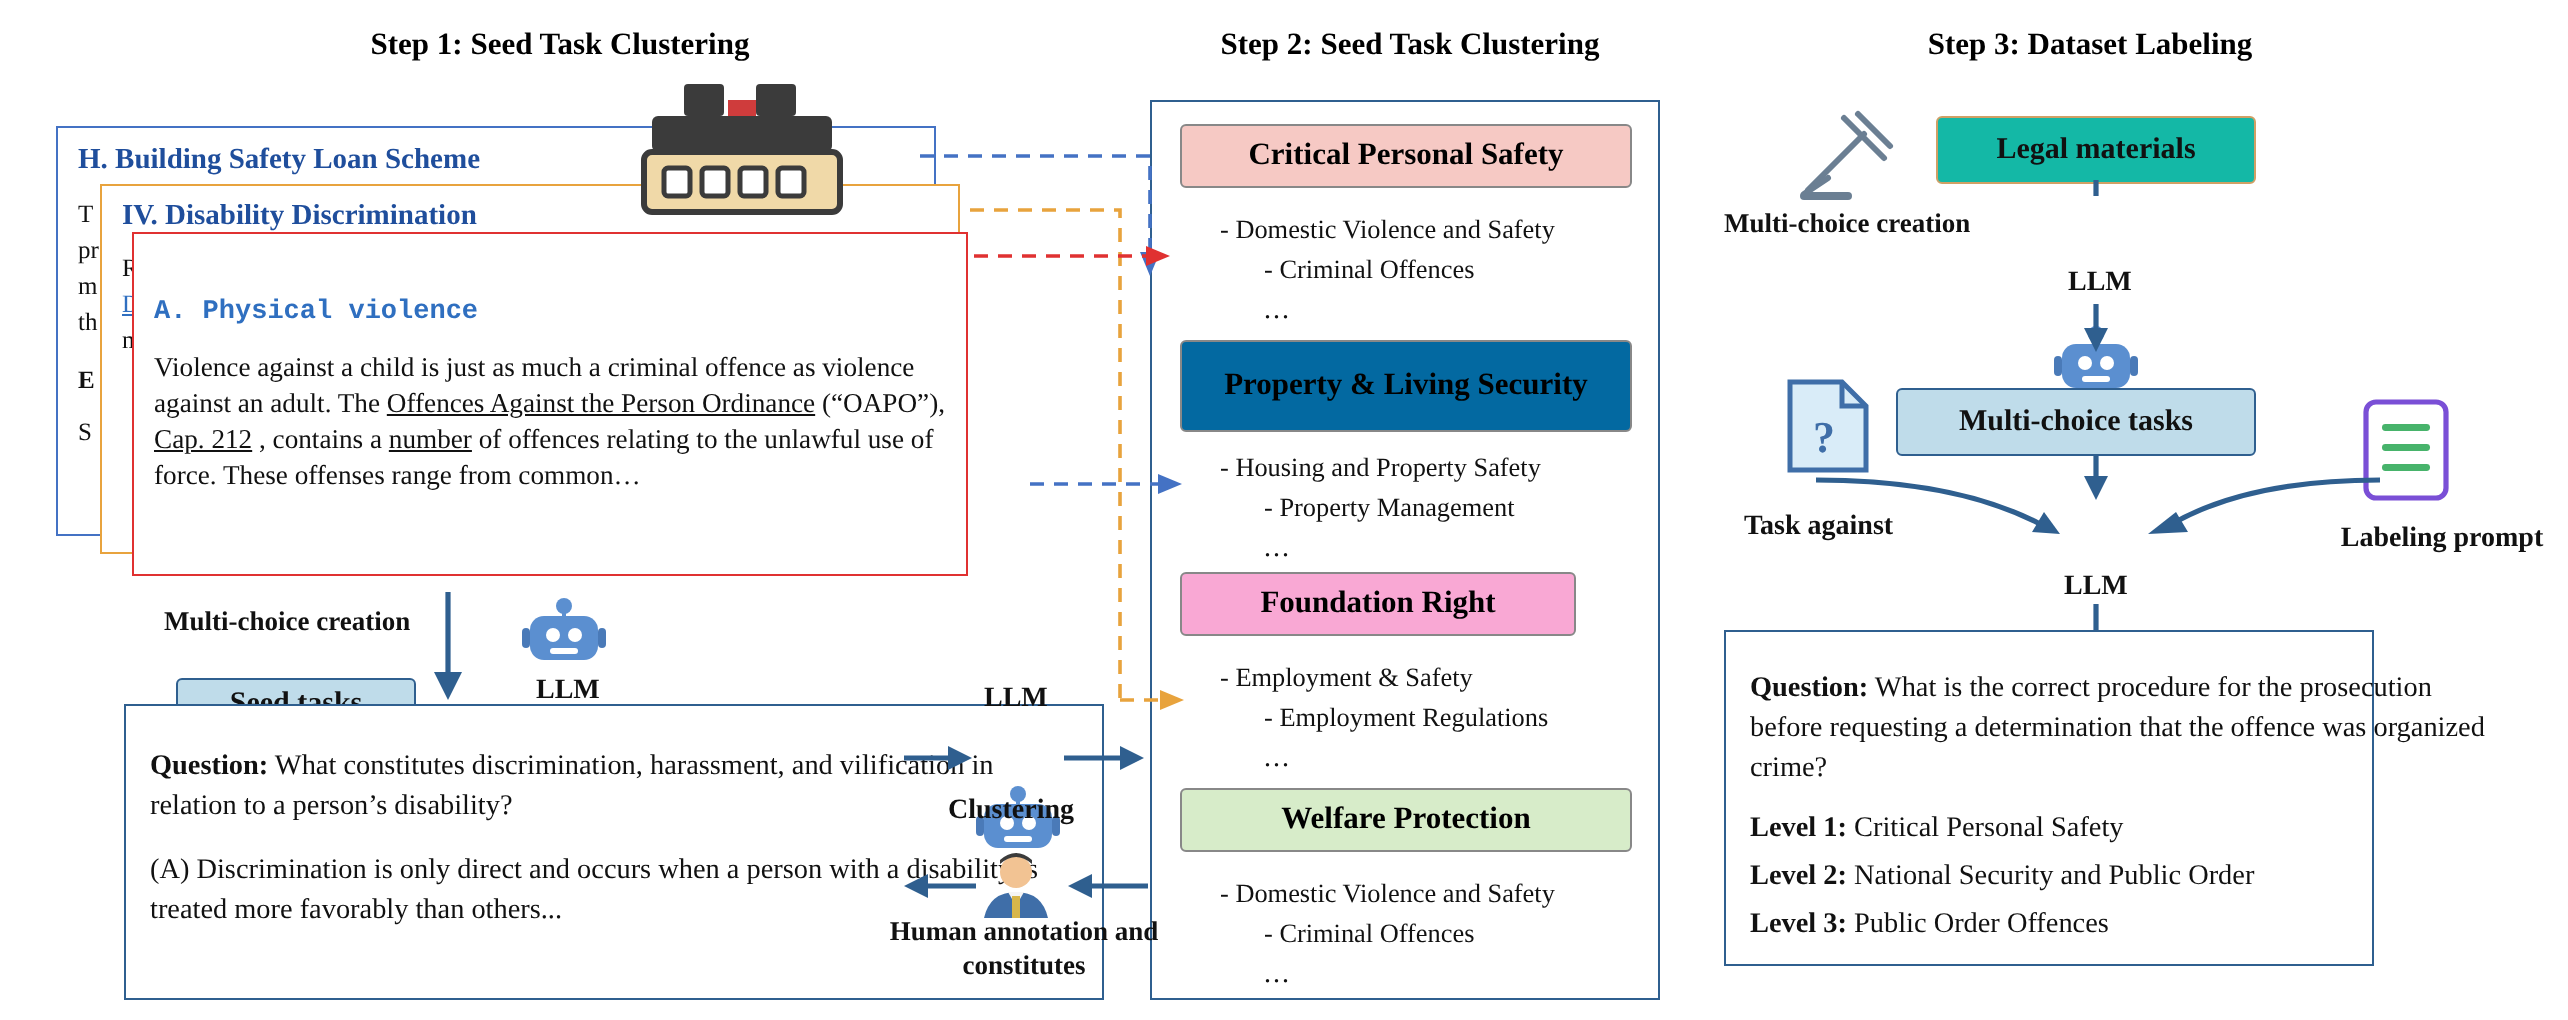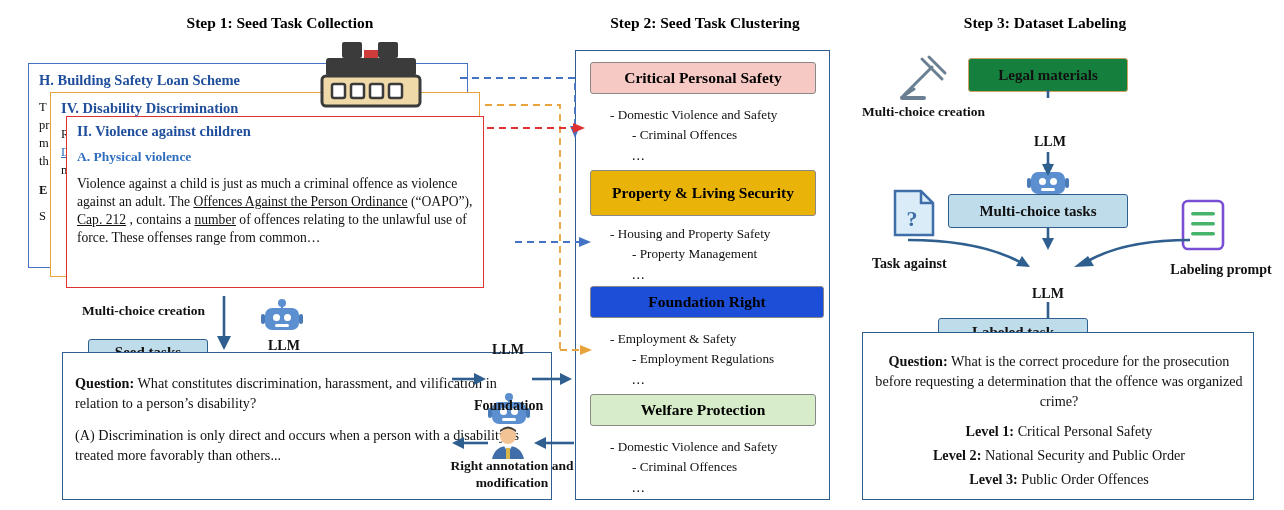--- a/index.html
+++ b/index.html
@@ -20,21 +20,21 @@
   .doc{
     background:#ffffff;
     box-sizing:border-box;
   }
   .doc-blue{border:1.6px solid #4472c4;}
   .doc-orange{border:1.6px solid #e8a33d;}
   .doc-red{border:1.8px solid #e03131;}
   .doc-head-blue{color:#1f4e9c;font-weight:bold;font-size:14.5px;}
   .doc-head-orange{color:#1f4e9c;font-weight:bold;font-size:14.5px;}
   .doc-head-red{color:#1f4e9c;font-weight:bold;font-size:14.5px;}
-  .doc-sub{color:#2f6fc0;font-weight:bold;font-size:13.5px;}
+  .doc-sub{color:#2f6fc0;font-weight:bold;font-size:13.5px;font-family:Liberation Mono, monospace;}
   .doc-body{font-size:13.6px;line-height:1.32;color:#111;}
   .u{text-decoration:underline;}
   .doc-lines{font-size:12.5px;line-height:1.45;color:#111;}
   
   .box{
     box-sizing:border-box;
     display:flex;align-items:center;justify-content:center;
     text-align:center;
     font-weight:bold;
     font-size:15px;
@@ -70,21 +70,21 @@
   .robot .ant{position:absolute;left:19px;top:0px;width:2px;height:7px;background:#5b8fd0;}
   .robot .antb{position:absolute;left:16px;top:-3px;width:8px;height:8px;border-radius:50%;background:#5b8fd0;}
   .robot .ear{position:absolute;top:12px;width:4px;height:10px;background:#4a7ab8;border-radius:2px;}
   .robot .ear.l{left:-1px;} .robot .ear.r{left:37px;}
   .robot .mouth{position:absolute;left:13px;top:22px;width:14px;height:3px;background:#ffffff;border-radius:2px;}
   svg{overflow:visible;}
 </style>
 </head>
 <body>
 
-<div class="abs step-title" style="left:60px;top:14px;width:440px;">Step 1: Seed Task Collection</div>
+<div class="abs step-title" style="left:60px;top:14px;width:440px;">Step 1: Seed Task Clustering</div>
 <div class="abs step-title" style="left:570px;top:14px;width:270px;">Step 2: Seed Task Clustering</div>
 <div class="abs step-title" style="left:860px;top:14px;width:370px;">Step 3: Dataset Labeling</div>
 
 <div class="abs doc doc-blue" style="left:28px;top:63px;width:440px;height:205px;">
   <div class="abs doc-head-blue" style="left:10px;top:8px;">H. Building Safety Loan Scheme</div>
   <div class="abs doc-lines" style="left:10px;top:34px;">
     <div>T</div>
     <div>pr</div>
     <div>m</div>
     <div>th</div>
@@ -96,21 +96,20 @@
 <div class="abs doc doc-orange" style="left:50px;top:92px;width:430px;height:185px;">
   <div class="abs doc-head-orange" style="left:10px;top:7px;">IV. Disability Discrimination</div>
   <div class="abs doc-lines" style="left:10px;top:32px;">
     <div>R</div>
     <div style="text-decoration:underline;color:#2f6fc0;">D</div>
     <div>m</div>
   </div>
 </div>
 
 <div class="abs doc doc-red" style="left:66px;top:116px;width:418px;height:172px;">
-  <div class="abs doc-head-red" style="left:10px;top:6px;">II. Violence against children</div>
   <div class="abs doc-sub" style="left:10px;top:32px;">A. Physical violence</div>
   <div class="abs doc-body" style="left:10px;top:58px;width:398px;">
     <span>Violence against a child is just as much a criminal offence as violence against an adult. The </span><span class="u">Offences Against the Person Ordinance</span><span> (“OAPO”), </span><span class="u">Cap. 212</span><span> , contains a </span><span class="u">number</span><span> of offences relating to the unlawful use of force. These offenses range from common…</span>
   </div>
 </div>
 
 <svg class="abs" style="left:318px;top:40px;" width="106" height="72" viewBox="0 0 106 72">
   <rect x="24" y="2" width="20" height="16" rx="2" fill="#3b3b3b"></rect>
   <rect x="60" y="2" width="20" height="16" rx="2" fill="#3b3b3b"></rect>
   <rect x="46" y="10" width="14" height="8" fill="#cf3c3c"></rect>
@@ -156,30 +155,30 @@
 
 <div class="abs cluster-head" style="left:590px;top:62px;width:226px;height:32px;background:#f6c9c4;">
   <span>Critical Personal Safety</span>
 </div>
 <div class="abs bullets" style="left:586px;top:105px;width:240px;">
   <div>- Domestic Violence and Safety</div>
   <div style="margin-left:22px;">- Criminal Offences</div>
   <div class="dots" style="margin-left:22px;">...</div>
 </div>
 
-<div class="abs cluster-head" style="left:590px;top:170px;width:226px;height:46px;background:#eab308;">
+<div class="abs cluster-head" style="left:590px;top:170px;width:226px;height:46px;background:#0369a1;">
   <span>Property &amp; Living Security</span>
 </div>
 <div class="abs bullets" style="left:586px;top:224px;width:240px;">
   <div>- Housing and Property Safety</div>
   <div style="margin-left:22px;">- Property Management</div>
   <div class="dots" style="margin-left:22px;">...</div>
 </div>
 
-<div class="abs cluster-head" style="left:590px;top:286px;width:234px;height:32px;background:#1d4ed8;">
+<div class="abs cluster-head" style="left:590px;top:286px;width:198px;height:32px;background:#f9a8d4;">
   <span>Foundation Right</span>
 </div>
 <div class="abs bullets" style="left:586px;top:329px;width:240px;">
   <div>- Employment &amp; Safety</div>
   <div style="margin-left:22px;">- Employment Regulations</div>
   <div class="dots" style="margin-left:22px;">...</div>
 </div>
 
 <div class="abs cluster-head" style="left:590px;top:394px;width:226px;height:32px;background:#d7ecc9;">
   <span>Welfare Protection</span>
@@ -210,60 +209,60 @@
 <div class="abs robot" style="left:489px;top:362px;">
   <div class="antb"></div>
     <div class="ant"></div>
   <div class="ear l"></div>
     <div class="ear r"></div>
   <div class="head"></div>
   <div class="eye l"></div>
     <div class="eye r"></div>
   <div class="mouth"></div>
 </div>
-<div class="abs lbl" style="left:474px;top:398px;">Foundation</div>
+<div class="abs lbl" style="left:474px;top:398px;">Clustering</div>
 
 <svg class="abs" style="left:452px;top:370px;" width="36" height="18">
   <line x1="0" y1="9" x2="24" y2="9" stroke="#2f5f8f" stroke-width="2.6"></line>
   <polygon points="34,9 22,3 22,15" fill="#2f5f8f"></polygon>
 </svg>
 <svg class="abs" style="left:532px;top:370px;" width="42" height="18">
   <line x1="0" y1="9" x2="28" y2="9" stroke="#2f5f8f" stroke-width="2.6"></line>
   <polygon points="40,9 28,3 28,15" fill="#2f5f8f"></polygon>
 </svg>
 
 <svg class="abs" style="left:487px;top:426px;" width="42" height="34" viewBox="0 0 42 34">
   <circle cx="21" cy="10" r="8" fill="#f2c393"></circle>
   <path d="M13 6 q8 -7 16 0 v-2 q-8 -7 -16 0 z" fill="#3b3b3b"></path>
   <path d="M5 33 q3 -13 16 -13 q13 0 16 13 z" fill="#3f6ea8"></path>
   <path d="M17 20 l4 7 l4 -7 z" fill="#f5f5f5"></path>
   <rect x="19" y="22" width="4" height="11" fill="#d8b64a"></rect>
 </svg>
-<div class="abs label-sm" style="left:442px;top:458px;width:140px;text-align:center;line-height:1.25;">Right annotation and modification</div>
+<div class="abs label-sm" style="left:442px;top:458px;width:140px;text-align:center;line-height:1.25;">Human annotation and constitutes</div>
 
 <svg class="abs" style="left:532px;top:434px;" width="42" height="18">
   <line x1="42" y1="9" x2="14" y2="9" stroke="#2f5f8f" stroke-width="2.6"></line>
   <polygon points="2,9 14,3 14,15" fill="#2f5f8f"></polygon>
 </svg>
 <svg class="abs" style="left:452px;top:434px;" width="36" height="18">
   <line x1="36" y1="9" x2="12" y2="9" stroke="#2f5f8f" stroke-width="2.6"></line>
   <polygon points="0,9 12,3 12,15" fill="#2f5f8f"></polygon>
 </svg>
 
 <svg class="abs" style="left:896px;top:55px;" width="60" height="48" viewBox="0 0 60 48">
   <g stroke="#6b7f93" stroke-width="3" fill="none" stroke-linecap="round">
     <line x1="8" y1="40" x2="36" y2="12"></line>
     <line x1="26" y1="4" x2="46" y2="24"></line>
     <line x1="33" y1="2" x2="49" y2="18"></line>
     <line x1="18" y1="34" x2="6" y2="42"></line>
   </g>
   <rect x="4" y="41" width="26" height="4" rx="2" fill="#6b7f93"></rect>
 </svg>
 
-<div class="abs box" style="left:968px;top:58px;width:160px;height:34px;background:#15803d;border-color:#d0a065;">
+<div class="abs box" style="left:968px;top:58px;width:160px;height:34px;background:#14b8a6;border-color:#d0a065;">
   <span>Legal materials</span>
 </div>
 
 <div class="abs label-sm" style="left:862px;top:104px;">Multi-choice creation</div>
 
 <div class="abs robot" style="left:1028px;top:98px;">
   <div class="antb"></div>
     <div class="ant"></div>
   <div class="ear l"></div>
     <div class="ear r"></div>
@@ -327,21 +326,21 @@
   <polygon points="10,22 4,10 16,10" fill="#2f5f8f"></polygon>
 </svg>
 <svg class="abs" style="left:1038px;top:302px;" width="24" height="30">
   <line x1="10" y1="0" x2="10" y2="18" stroke="#2f5f8f" stroke-width="2.6"></line>
   <polygon points="10,28 4,16 16,16" fill="#2f5f8f"></polygon>
 </svg>
 
 <div class="abs box" style="left:938px;top:318px;width:150px;height:28px;background:#bfdcea;">
   <span>Labeled task</span>
 </div>
-<div class="abs panel" style="left:862px;top:332px;width:392px;height:168px;text-align:center;">
+<div class="abs panel" style="left:862px;top:315px;width:325px;height:168px;">
   <div class="abs qtext" style="left:12px;top:18px;width:368px;">
     <b>Question:</b>
     <span>What is the correct procedure for the prosecution before requesting a determination that the offence was organized crime?</span>
   </div>
   <div class="abs qtext" style="left:12px;top:88px;width:368px;">
     <div><b>Level 1:</b> <span>Critical Personal Safety</span></div>
     <div style="margin-top:4px;"><b>Level 2:</b> <span>National Security and Public Order</span></div>
     <div style="margin-top:4px;"><b>Level 3:</b> <span>Public Order Offences</span></div>
   </div>
 </div>

